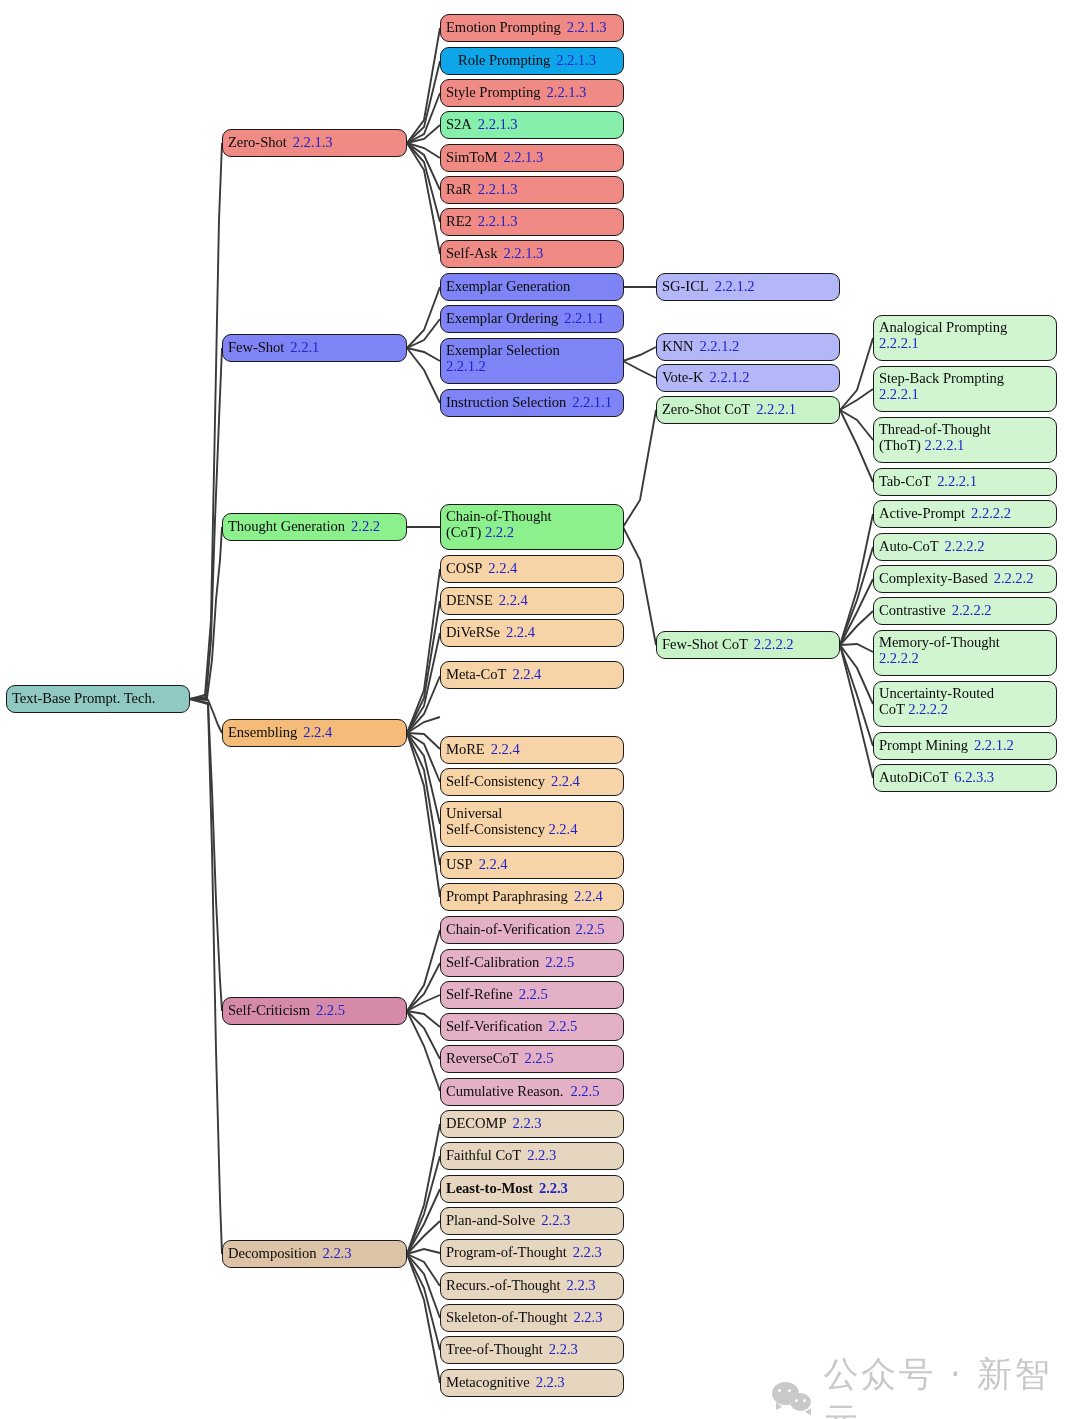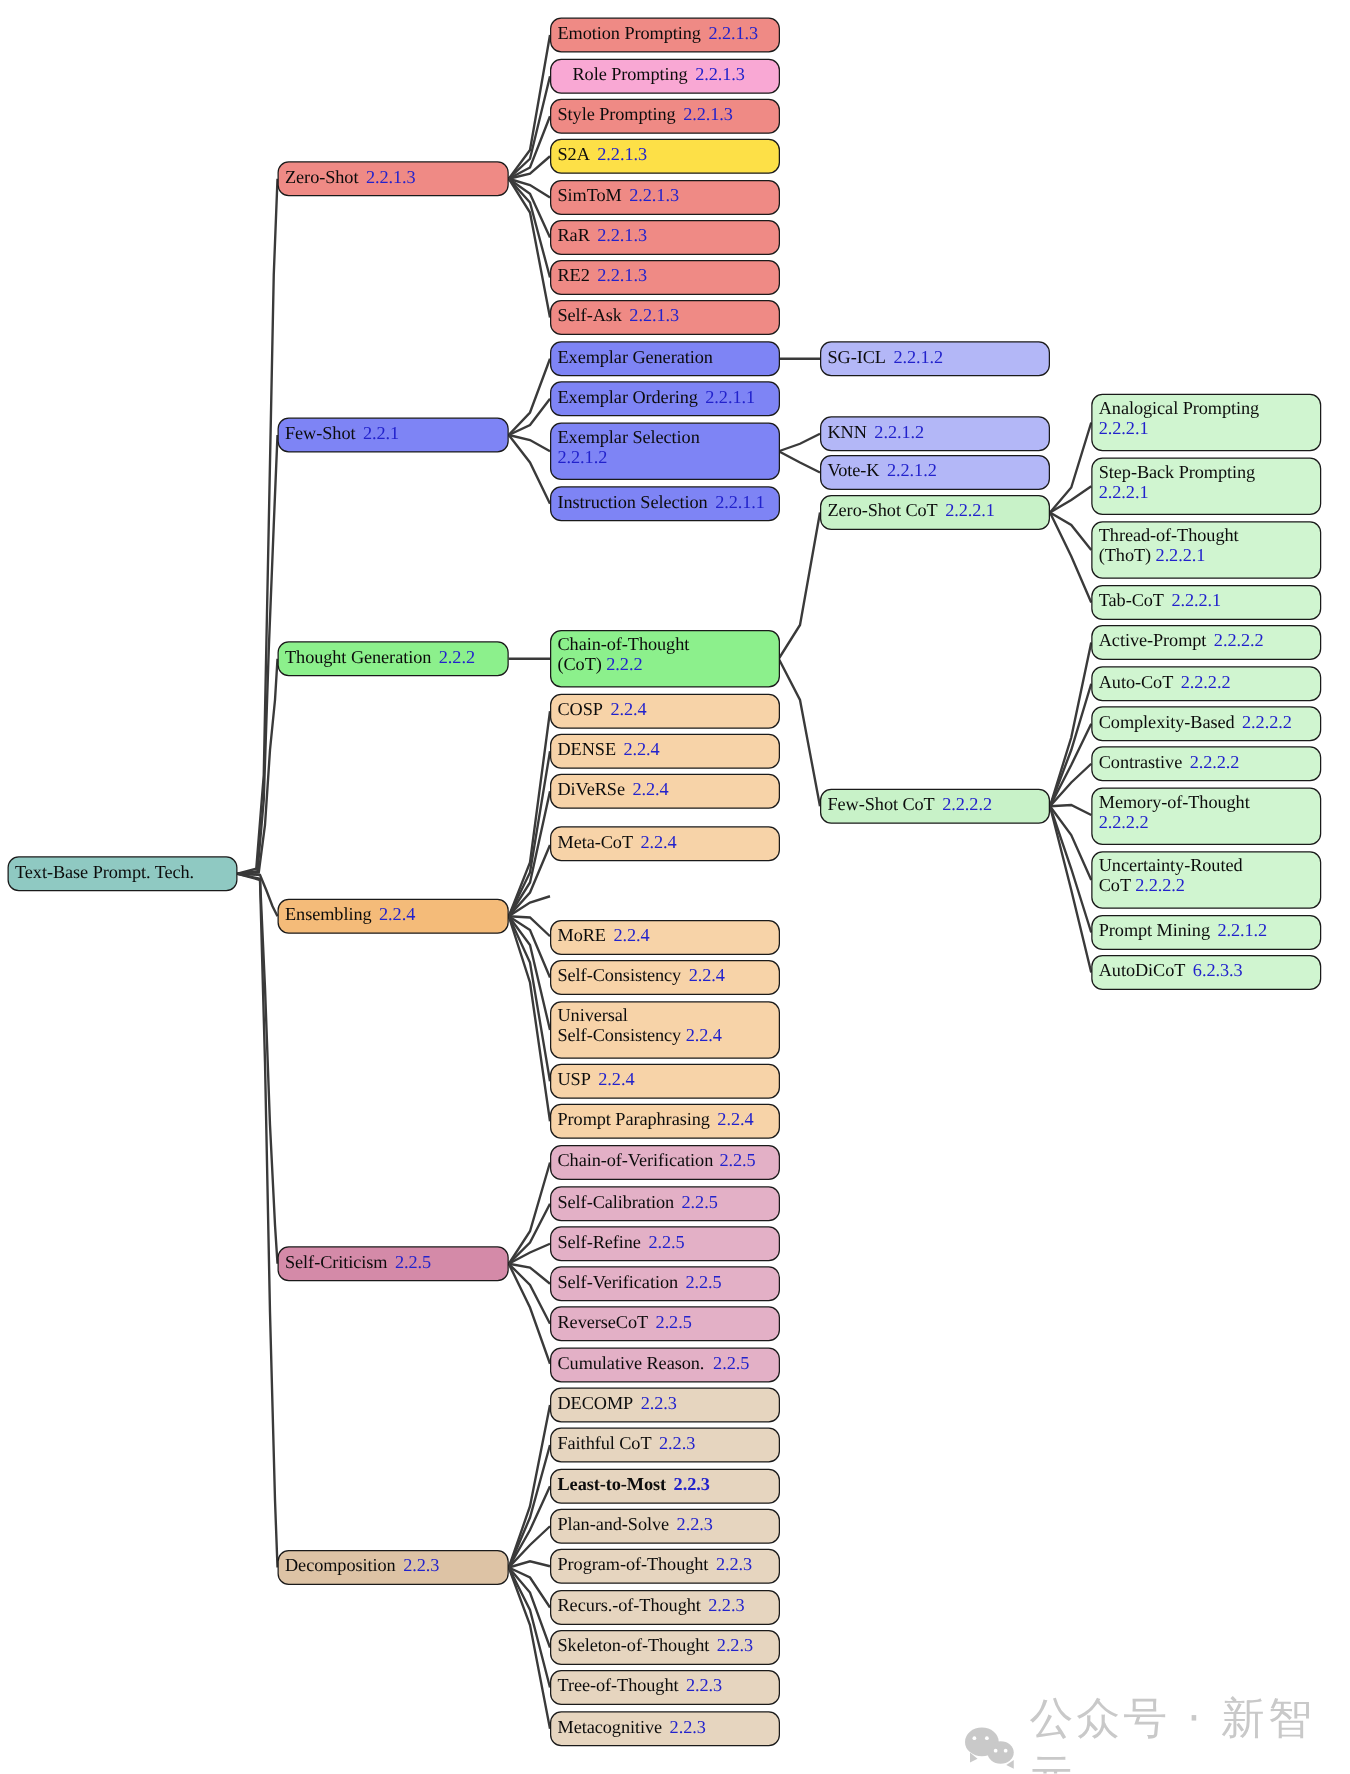--- a/index.html
+++ b/index.html
@@ -142,29 +142,29 @@
 
   <div class="node" style="left:222px;top:1240px;width:185px;height:28px;background:#ddc3a5;">
     <span>Decomposition</span>
     <span class="sec" style="margin-left:6px;">2.2.3</span>
   </div>
 
   <div class="node" style="left:440px;top:14px;width:184px;height:28px;background:#ef8a85;">
     <span>Emotion Prompting</span>
     <span class="sec" style="margin-left:6px;">2.2.1.3</span>
   </div>
-  <div class="node" style="left:440px;top:47px;width:184px;height:28px;background:#f9a8d4;padding-left:17px;">
+  <div class="node" style="left:440px;top:47px;width:184px;height:28px;background:#0ea5e9;padding-left:17px;">
     <span>Role Prompting</span>
     <span class="sec" style="margin-left:6px;">2.2.1.3</span>
   </div>
   <div class="node" style="left:440px;top:79px;width:184px;height:28px;background:#ef8a85;">
     <span>Style Prompting</span>
     <span class="sec" style="margin-left:6px;">2.2.1.3</span>
   </div>
-  <div class="node" style="left:440px;top:111px;width:184px;height:28px;background:#fde047;">
+  <div class="node" style="left:440px;top:111px;width:184px;height:28px;background:#86efac;">
     <span>S2A</span>
     <span class="sec" style="margin-left:6px;">2.2.1.3</span>
   </div>
   <div class="node" style="left:440px;top:144px;width:184px;height:28px;background:#ef8a85;">
     <span>SimToM</span>
     <span class="sec" style="margin-left:6px;">2.2.1.3</span>
   </div>
   <div class="node" style="left:440px;top:176px;width:184px;height:28px;background:#ef8a85;">
     <span>RaR</span>
     <span class="sec" style="margin-left:6px;">2.2.1.3</span>

